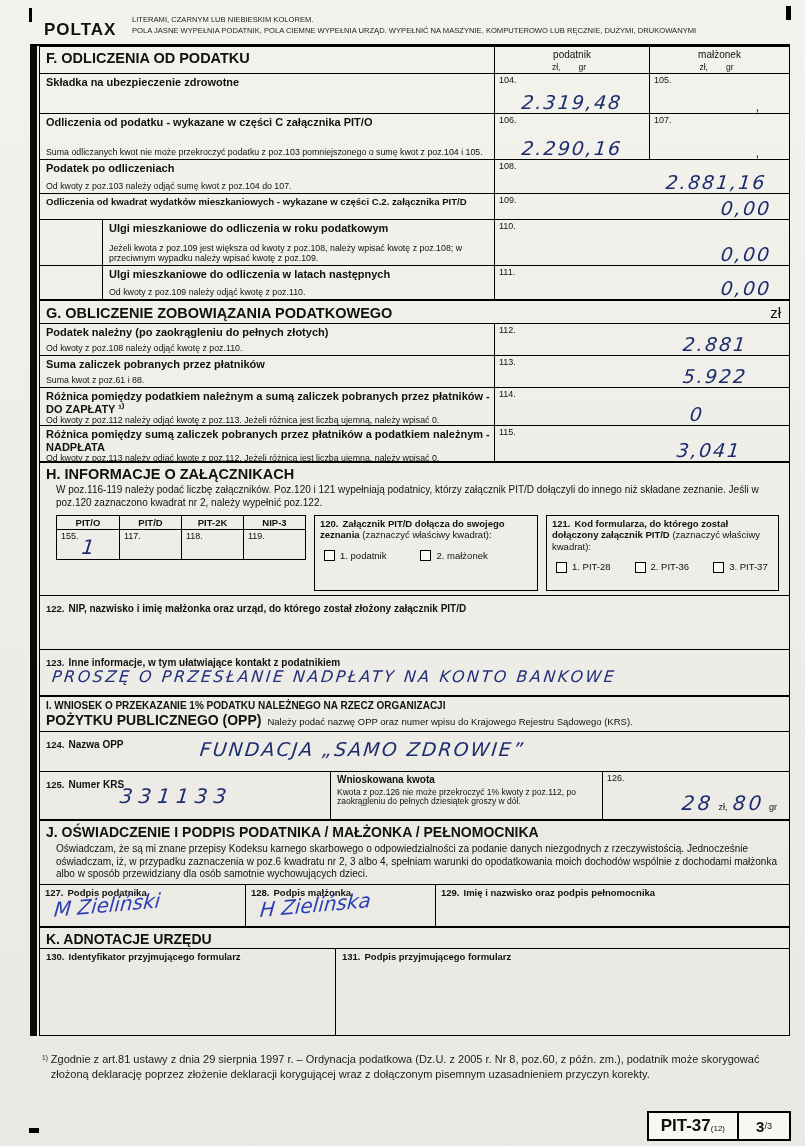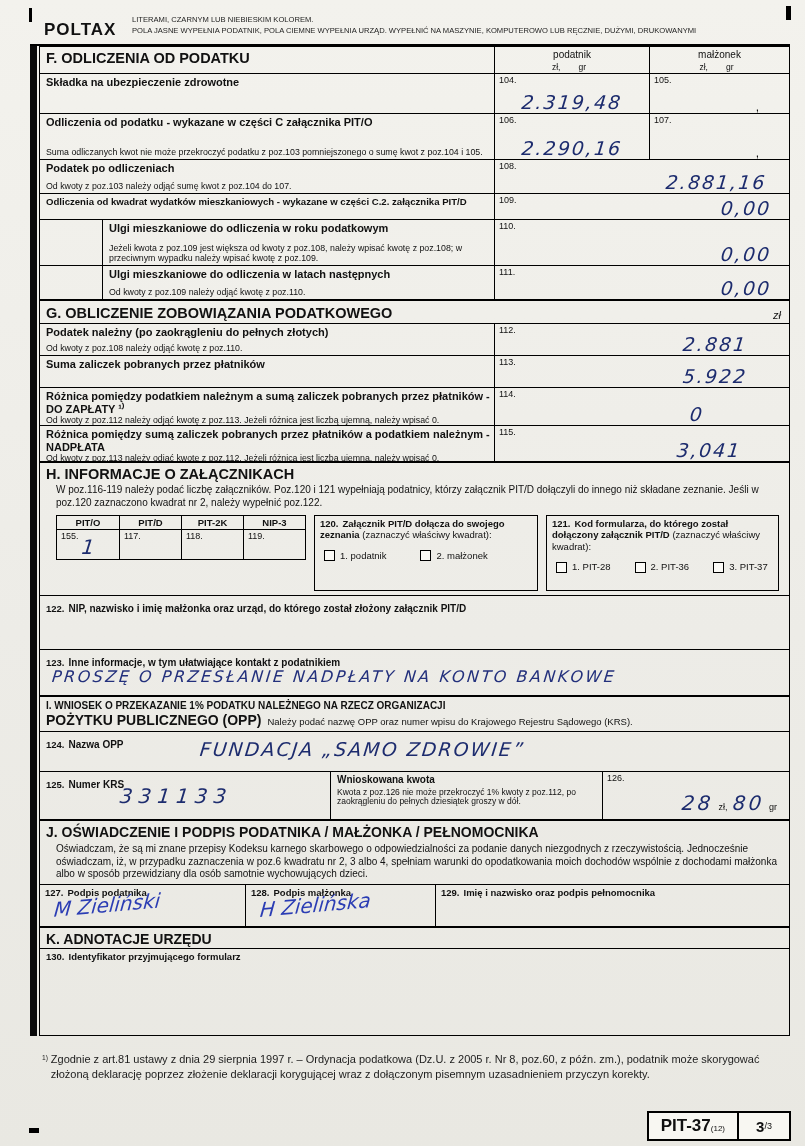--- a/index.html
+++ b/index.html
@@ -29,21 +29,21 @@
   .vcell { border-left:1px solid #000; position:relative; box-sizing:border-box; }
   .w-p { width:155px; } .w-m { width:140px; } .w-span { width:295px; }
   .fnum { position:absolute; top:1px; left:4px; font-size:9px; }
   .fnum-inline { font-size:9.5px; font-weight:bold; margin-right:4px; }
   .pcomma { position:absolute; bottom:-1px; right:30px; font-size:12px; }
   .hw { font-family:"DejaVu Sans", sans-serif; font-style:italic; color:#1d2c6e; display:inline-block; transform:skewX(-6deg); }
   .val { position:absolute; bottom:0px; font-size:19px; letter-spacing:2px; }
   .val.center { left:8px; right:8px; text-align:center; }
   .ghead { display:flex; height:22px;align-items:center; }
   .ghead .ftitle { flex:1; font-size:14.5px; font-weight:bold; padding:2px 0 0 6px; }
-  .gunit { font-size:11px; align-self:flex-end; padding:0 8px 2px 0;font-style:italic; }
+  .gunit { font-size:15px; align-self:flex-end; padding:0 8px 2px 0; }
   
   .h-intro { font-size:10px; line-height:1.25; padding:2px 10px 2px 16px; }
   .h-boxes { display:flex; gap:8px; padding:4px 10px 0 16px; height:84px; box-sizing:border-box; align-items:flex-start; }
   .att { border:1px solid #000; width:250px; box-sizing:border-box; }
   .att-row { display:flex; }
   .att-cell { width:62px; box-sizing:border-box; border-left:1px solid #000; text-align:center; font-size:9.5px; font-weight:bold; padding:1px 0; }
   .att-cell:first-child { border-left:none; }
   .att-vcell { width:62px; height:30px; box-sizing:border-box; border-left:1px solid #000; border-top:1px solid #000; position:relative; }
   .att-vcell:first-child { border-left:none; }
   .att-val { position:absolute; left:0; right:0; bottom:0; text-align:center; font-size:20px; }
@@ -223,20 +223,21 @@
         </div>
         <div class="vcell w-span">
           <span class="fnum">112.</span>
           <span class="hw val" style="right:42px;">2.881</span>
         </div>
       </div>
 
       <div class="frow" style="height:32px;">
         <div class="lcell">
           <div class="blabel">Suma zaliczek pobranych przez płatników</div>
+          <div class="slabel">Suma kwot z poz.61 i 88.</div>
         </div>
         <div class="vcell w-span">
           <span class="fnum">113.</span>
           <span class="hw val" style="right:42px;">5.922</span>
         </div>
       </div>
 
       <div class="frow" style="height:38px;">
         <div class="lcell">
           <div class="blabel">Różnica pomiędzy podatkiem należnym a sumą zaliczek pobranych przez płatników - DO ZAPŁATY ¹⁾</div>
@@ -387,20 +388,23 @@
         </div>
       </div>
     </div>
 
     <div class="sec-top sec-k">
       <div class="sec-title" style="font-size:14px; padding-bottom:1px;">K. ADNOTACJE URZĘDU</div>
       <div class="krow">
         <div class="kcell k1">
           <span class="fnum-inline">130.</span><b>Identyfikator przyjmującego formularz</b>
         </div>
+        <div class="kcell k2">
+          <span class="fnum-inline">131.</span><b>Podpis przyjmującego formularz</b>
+        </div>
       </div>
     </div>
 
   </div>
 
   <div class="footnote">
     <div class="fn-marker"><sup>1)</sup></div>
     <div>Zgodnie z art.81 ustawy z dnia 29 sierpnia 1997 r. – Ordynacja podatkowa (Dz.U. z 2005 r. Nr 8, poz.60, z późn. zm.), podatnik może skorygować złożoną deklarację poprzez złożenie deklaracji korygującej wraz z dołączonym pisemnym uzasadnieniem przyczyn korekty.</div>
   </div>
 

